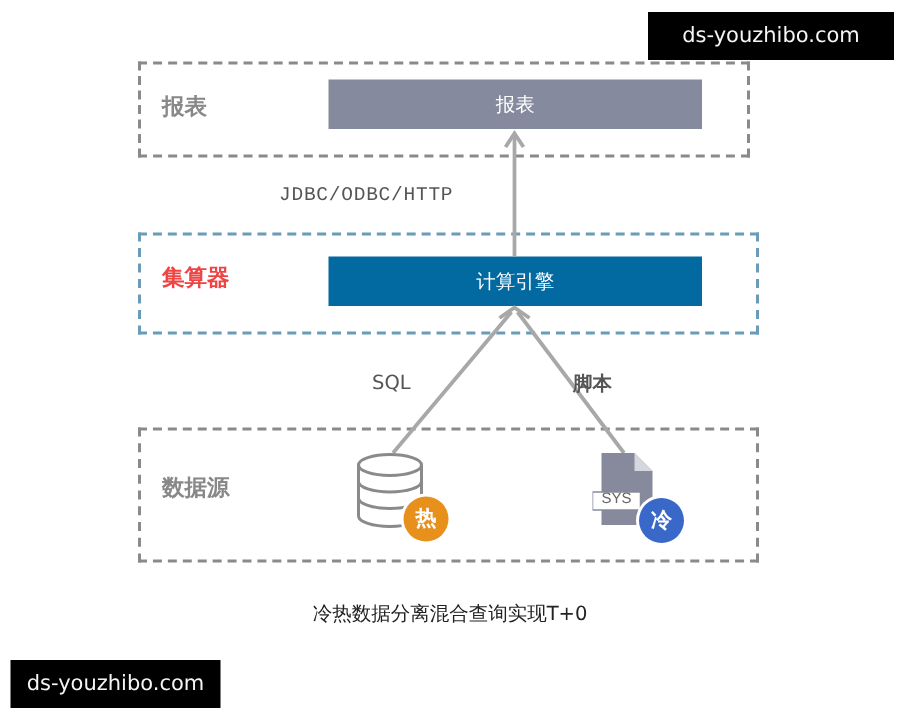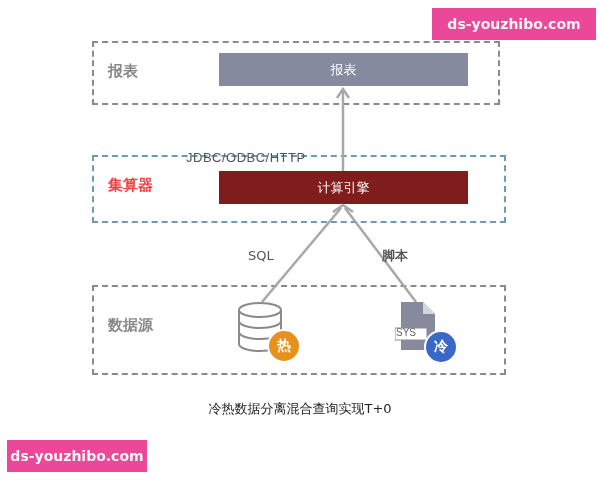--- a/index.html
+++ b/index.html
@@ -15,50 +15,50 @@
     .layer.compute { border-color: #6a9cb8; }
     .layer-label {
       position: absolute; font-size: 15px; font-weight: bold;
     }
     .bar {
       position: absolute; box-sizing: border-box;
       display: flex; align-items: center; justify-content: center;
       color: #ffffff; font-size: 13px;
     }
     .edge-label { position: absolute; font-size: 13px; color: #555555; }
-    .mono { font-family: Liberation Sans, sans-serif; letter-spacing: 0.5px; margin-top: 28px; }
+    .mono { font-family: Liberation Mono, monospace; letter-spacing: 0.5px; }
     svg.wires { position: absolute; left: 0; top: 0; }
     .badge {
       position: absolute; width: 30px; height: 30px; border-radius: 50%;
       color: #ffffff; font-size: 14px; font-weight: bold;
       display: flex; align-items: center; justify-content: center;
       box-shadow: 0 0 0 2px #ffffff;
     }
     .caption {
       position: absolute; left: 0; width: 600px; top: 400px;
       text-align: center; font-size: 13px; color: #222222;
     }
     .watermark {
-      position: absolute; background: #ec4899; color: #f5f5f5;
-      font-size: 14px; display: flex; align-items: center; justify-content: center; font-weight: bold;
+      position: absolute; background: #000000; color: #f5f5f5;
+      font-size: 14px; display: flex; align-items: center; justify-content: center;
     }
   </style>
 </head>
 <body>
 
 <div class="layer" style="left:92px;top:41px;width:408px;height:64px;"></div>
 <div class="layer compute" style="left:92px;top:155px;width:414px;height:68px;"></div>
 <div class="layer" style="left:92px;top:285px;width:414px;height:90px;"></div>
 
 <div class="layer-label" style="left:108px;top:62px;color:#888888;">报表</div>
 <div class="layer-label" style="left:108px;top:176px;color:#ef4444;">集算器</div>
 <div class="layer-label" style="left:108px;top:316px;color:#888888;text-align:right;">数据源</div>
 
 <div class="bar" style="left:219px;top:53px;width:249px;height:33px;background:#868a9e;">报表</div>
-<div class="bar" style="left:219px;top:171px;width:249px;height:33px;background:#7f1d1d;">计算引擎</div>
+<div class="bar" style="left:219px;top:171px;width:249px;height:33px;background:#0369a1;">计算引擎</div>
 
 <svg class="wires" width="600" height="480">
   <g stroke="#a8a8a8" stroke-width="2.5" fill="none">
     <line x1="343" y1="171" x2="343" y2="90"></line>
     <polyline points="337,98 343,89 349,98"></polyline>
     <line x1="262" y1="302" x2="341" y2="208"></line>
     <line x1="416" y1="302" x2="345" y2="208"></line>
     <polyline points="333,212 343,205 353,212"></polyline>
   </g>
 </svg>
@@ -75,19 +75,19 @@
     <path d="M3,30 A21,7 0 0 0 45,30" fill="none"></path>
   </g>
 </svg>
 <div class="badge" style="left:269px;top:331px;background:#e8901c;">热</div>
 
 <svg style="position:absolute;left:395px;top:302px;" width="48" height="52" viewBox="0 0 48 52">
   <path d="M6,0 L28,0 L40,12 L40,48 L6,48 Z" fill="#878a9c"></path>
   <path d="M28,0 L28,12 L40,12 Z" fill="#d6d7de"></path>
   <rect x="0" y="26" width="32" height="12" fill="#ffffff" stroke="#878a9c" stroke-width="1"></rect>
 </svg>
-<div style="position:absolute;left:396px;top:327px;width:30px;text-align:left;font-size:10px;color:#666;font-family:'Liberation Sans',sans-serif;">SYS</div>
+<div style="position:absolute;left:396px;top:327px;width:30px;text-align:center;font-size:10px;color:#666;font-family:'Liberation Sans',sans-serif;">SYS</div>
 <div class="badge" style="left:426px;top:332px;background:#3a68c8;">冷</div>
 
 <div class="caption">冷热数据分离混合查询实现T+0</div>
 
 <div class="watermark" style="left:432px;top:8px;width:164px;height:32px;">ds-youzhibo.com</div>
 <div class="watermark" style="left:7px;top:440px;width:140px;height:32px;">ds-youzhibo.com</div>
 
 </body></html>

